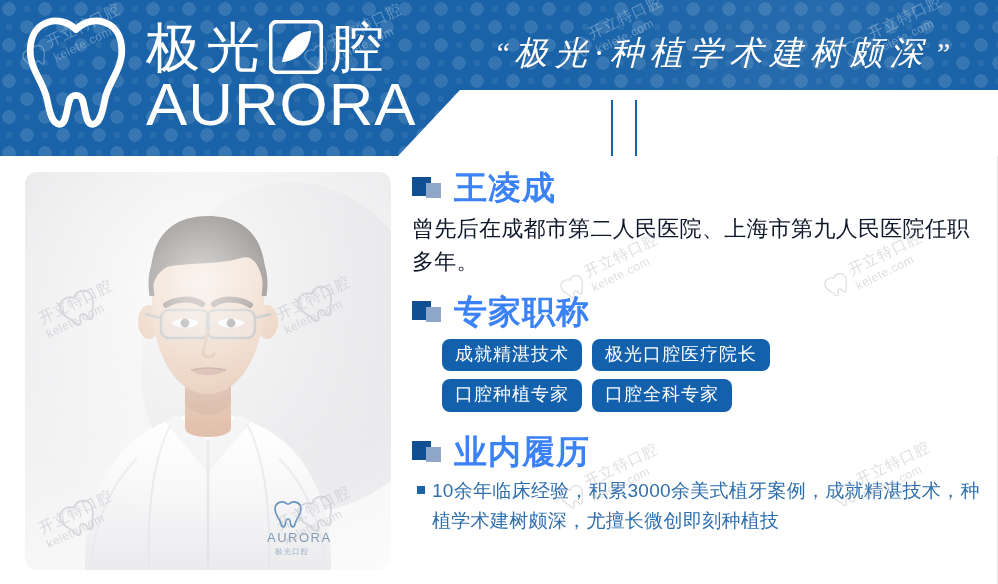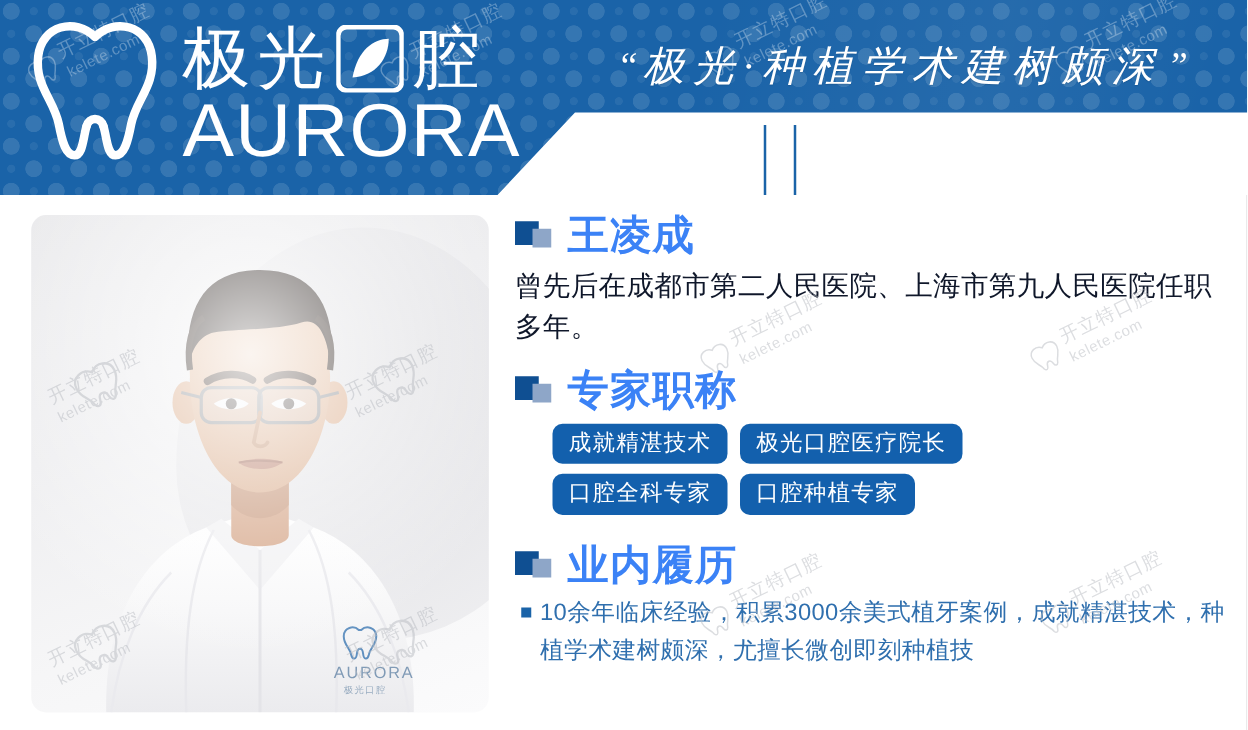--- a/index.html
+++ b/index.html
@@ -418,22 +418,22 @@
       </span>
       <span class="sec-title">专家职称</span>
     </div>
 
     <div class="tags">
       <div class="tag-row">
         <span class="tag">成就精湛技术</span>
         <span class="tag">极光口腔医疗院长</span>
       </div>
       <div class="tag-row">
+        <span class="tag">口腔种植专家</span>
         <span class="tag">口腔全科专家</span>
-        <span class="tag">口腔种植专家</span>
       </div>
     </div>
 
     <div class="sec-spacer-b"></div>
 
     <div class="sec-head">
       <span class="sq-marker">
         <i class="s-dark"></i>
           <i class="s-light"></i>
       </span>

